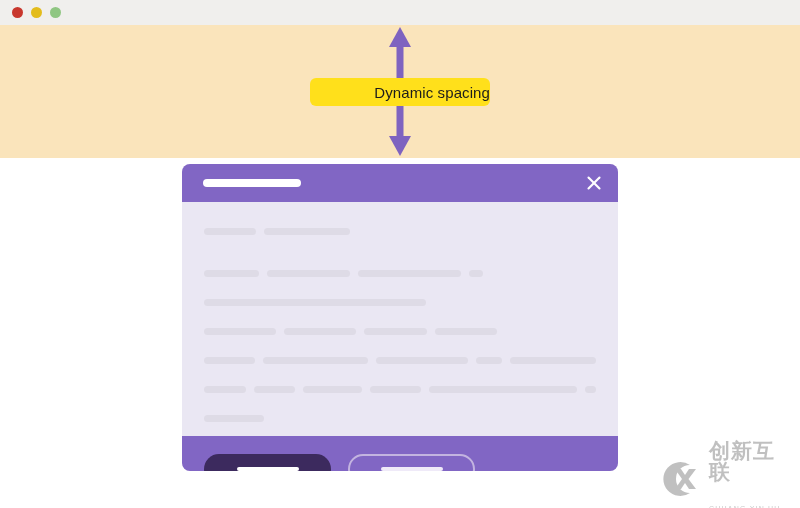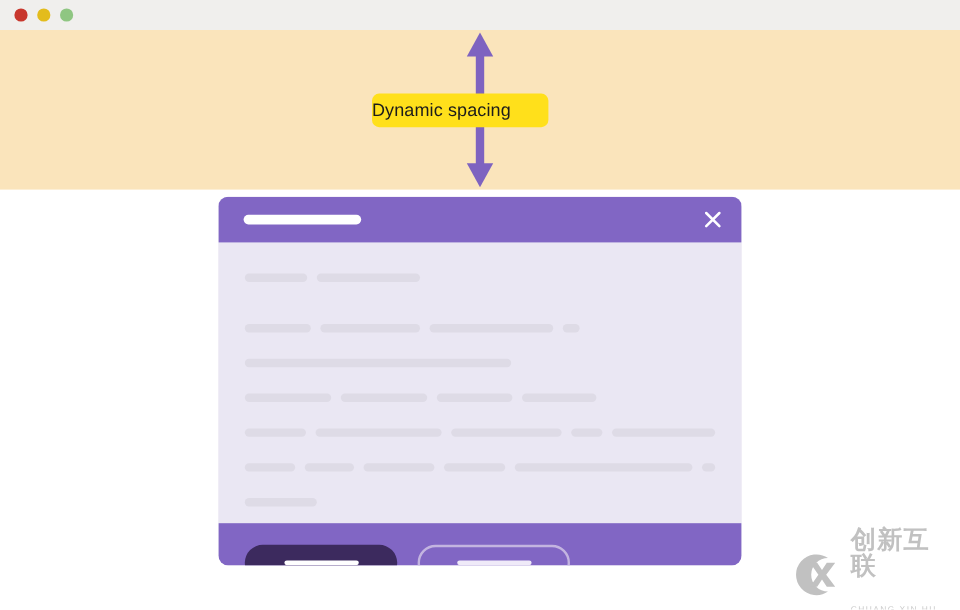--- a/index.html
+++ b/index.html
@@ -63,27 +63,27 @@
     width: 32px;
     height: 133px;
   }
   .dim-arrow svg { display: block; }
 
   
   .spacing-pill {
     position: absolute;
     left: 310px;
     top: 78px;
-    width: 147px;
+    width: 180px;
     height: 28px;
     background: #ffe01b;
     border-radius: 6px;
     display: flex;
     align-items: center;
-    justify-content: flex-start;
+    justify-content: flex-end;
   }
   .spacing-pill-label {
     font-size: 15px;
     color: #1c1c1c;
     letter-spacing: 0.1px;
     white-space: nowrap;
   }
 
   
   .modal {

